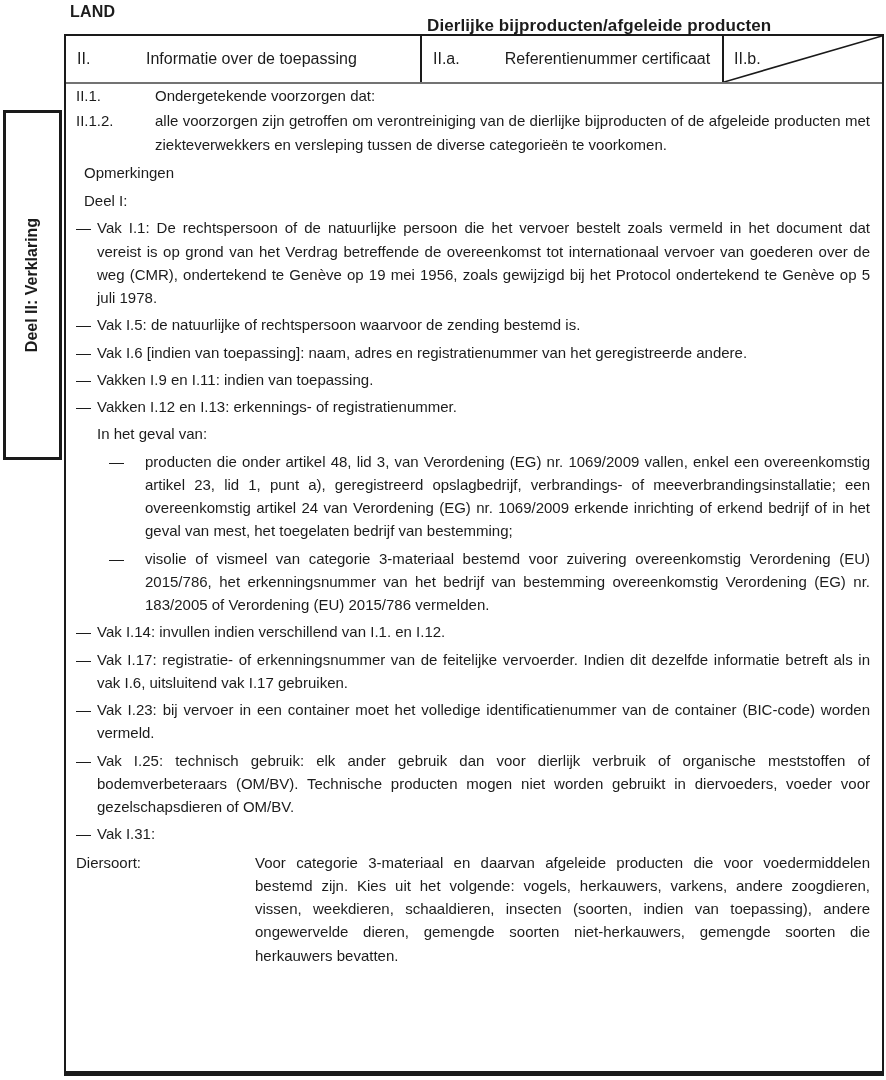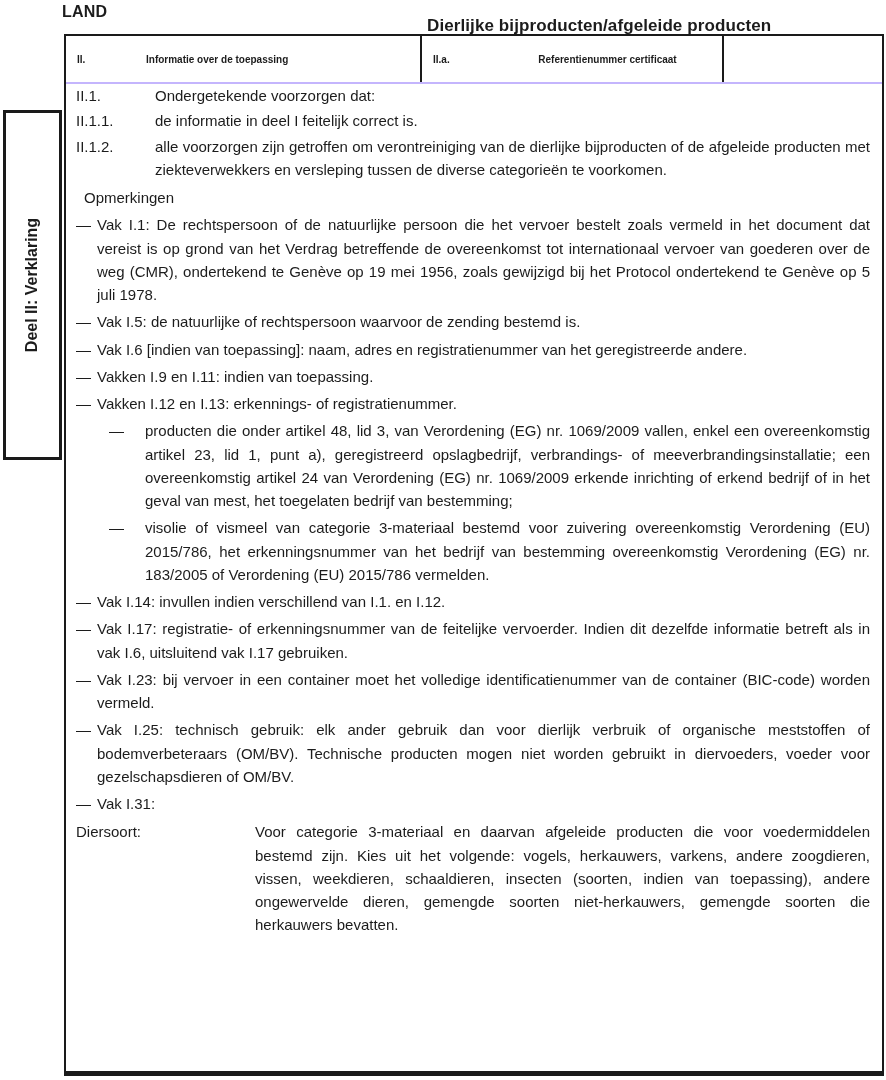--- a/index.html
+++ b/index.html
@@ -5,21 +5,21 @@
   html, body { margin: 0; padding: 0; }
   body {
     width: 886px; height: 1080px;
     background: #ffffff;
     font-family: "Liberation Sans", sans-serif;
     color: #1c1c1c;
     position: relative;
     overflow: hidden;
   }
   .land {
-    position: absolute; left: 62px; top: 3px;
+    position: absolute; left: 70px; top: 3px;
     font-size: 16px; font-weight: bold; letter-spacing: .2px;
   }
   .doc-title {
     position: absolute; left: 427px; top: 16px;
     font-size: 17px; font-weight: bold; letter-spacing: .1px;
   }
   .sidebar-box {
     position: absolute; left: 3px; top: 110px;
     width: 59px; height: 350px;
     border: 3px solid #1a1a1a; box-sizing: border-box;
@@ -33,23 +33,22 @@
   }
   .main-table {
     position: absolute; left: 64px; top: 34px;
     width: 820px; height: 1042px;
     border: 2px solid #1a1a1a; border-bottom-width: 5px;
     box-sizing: border-box;
     background: #fff;
   }
   .hrow {
     display: flex; height: 46px;
-    border-bottom: 2px solid #c4b5fd;
-    font-size: 10px;
-    font-weight: bold;
+    border-bottom: 2px solid #737373;
+    font-size: 16px;
   }
   .hc { display: flex; align-items: center; box-sizing: border-box; }
   .hc1 { width: 356px; border-right: 2px solid #1a1a1a; padding-left: 11px; }
   .hc1 .code { width: 69px; flex: none; }
   .hc2 { width: 302px; border-right: 2px solid #1a1a1a; padding-left: 11px; }
   .hc2 .code { width: 64px; flex: none; }
   .hc2 .lbl { flex: 1; text-align: center; padding-right: 4px; }
   .hc3 { flex: 1; position: relative; padding-left: 10px; }
   .hc3 .diag { position: absolute; left: 0; top: 0; width: 100%; height: 100%; }
   .hc3 .diag line { stroke: #1a1a1a; stroke-width: 1.6px; vector-effect: non-scaling-stroke; }
@@ -86,42 +85,45 @@
 
   <div class="hrow">
     <div class="hc hc1">
       <span class="code">II.</span>
       <span class="lbl">Informatie over de toepassing</span>
     </div>
     <div class="hc hc2">
       <span class="code">II.a.</span>
       <span class="lbl">Referentienummer certificaat</span>
     </div>
+    <div class="hc hc3">
+      <span class="code">II.b.</span>
+      <svg class="diag" viewBox="0 0 100 100" preserveAspectRatio="none">
+        <line x1="0" y1="100" x2="100" y2="0"></line>
+      </svg>
+    </div>
   </div>
 
   <div class="tbody">
 
     <div class="drow">
       <span class="dnum">II.1.</span>
       <div class="dtext">
         <div>Ondergetekende voorzorgen dat:</div>
       </div>
     </div>
 
-    <div class="drow">
-      <span class="dnum">II.1.1.</span>
-      <div class="dtext">de informatie in deel I feitelijk correct is.</div>
-    </div>
 
     <div class="drow">
       <span class="dnum">II.1.2.</span>
       <div class="dtext just">alle voorzorgen zijn getroffen om verontreiniging van de dierlijke bijproducten of de afgeleide producten met ziekteverwekkers en versleping tussen de diverse categorieën te voorkomen.</div>
     </div>
 
     <div class="nheading">Opmerkingen</div>
+    <div class="nheading">Deel I:</div>
 
     <div class="bullet">
       <span class="mk">—</span>
       <div class="tx">Vak I.1: De rechtspersoon of de natuurlijke persoon die het vervoer bestelt zoals vermeld in het document dat vereist is op grond van het Verdrag betreffende de overeenkomst tot internationaal vervoer van goederen over de weg (CMR), ondertekend te Genève op 19 mei 1956, zoals gewijzigd bij het Protocol ondertekend te Genève op 5 juli 1978.</div>
     </div>
     <div class="bullet">
       <span class="mk">—</span>
       <div class="tx">Vak I.5: de natuurlijke of rechtspersoon waarvoor de zending bestemd is.</div>
     </div>
     <div class="bullet">
@@ -130,20 +132,21 @@
     </div>
     <div class="bullet">
       <span class="mk">—</span>
       <div class="tx">Vakken I.9 en I.11: indien van toepassing.</div>
     </div>
     <div class="bullet">
       <span class="mk">—</span>
       <div class="tx">Vakken I.12 en I.13: erkennings- of registratienummer.</div>
     </div>
 
+    <div class="interlude">In het geval van:</div>
 
     <div class="bullet lv2">
       <span class="mk">—</span>
       <div class="tx">producten die onder artikel 48, lid 3, van Verordening (EG) nr. 1069/2009 vallen, enkel een overeenkomstig artikel 23, lid 1, punt a), geregistreerd opslagbedrijf, verbrandings- of meeverbrandingsinstallatie; een overeenkomstig artikel 24 van Verordening (EG) nr. 1069/2009 erkende inrichting of erkend bedrijf of in het geval van mest, het toegelaten bedrijf van bestemming;</div>
     </div>
     <div class="bullet lv2">
       <span class="mk">—</span>
       <div class="tx">visolie of vismeel van categorie 3-materiaal bestemd voor zuivering overeenkomstig Verordening (EU) 2015/786, het erkenningsnummer van het bedrijf van bestemming overeenkomstig Verordening (EG) nr. 183/2005 of Verordening (EU) 2015/786 vermelden.</div>
     </div>
 

